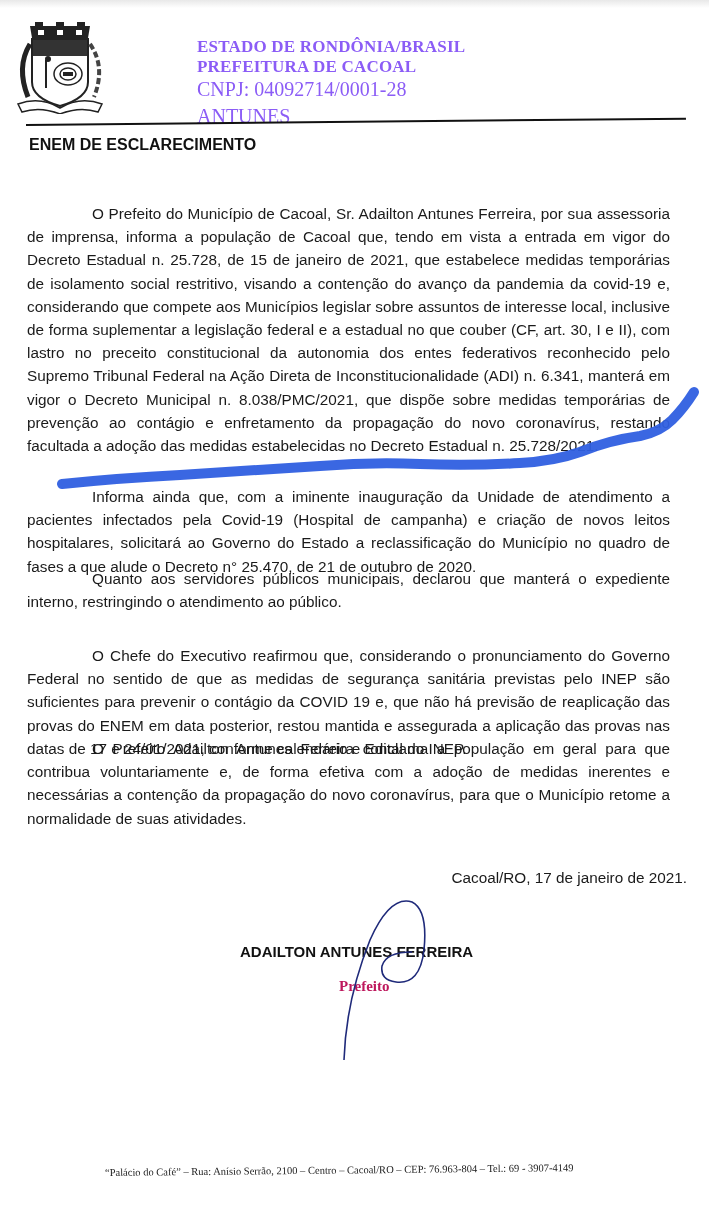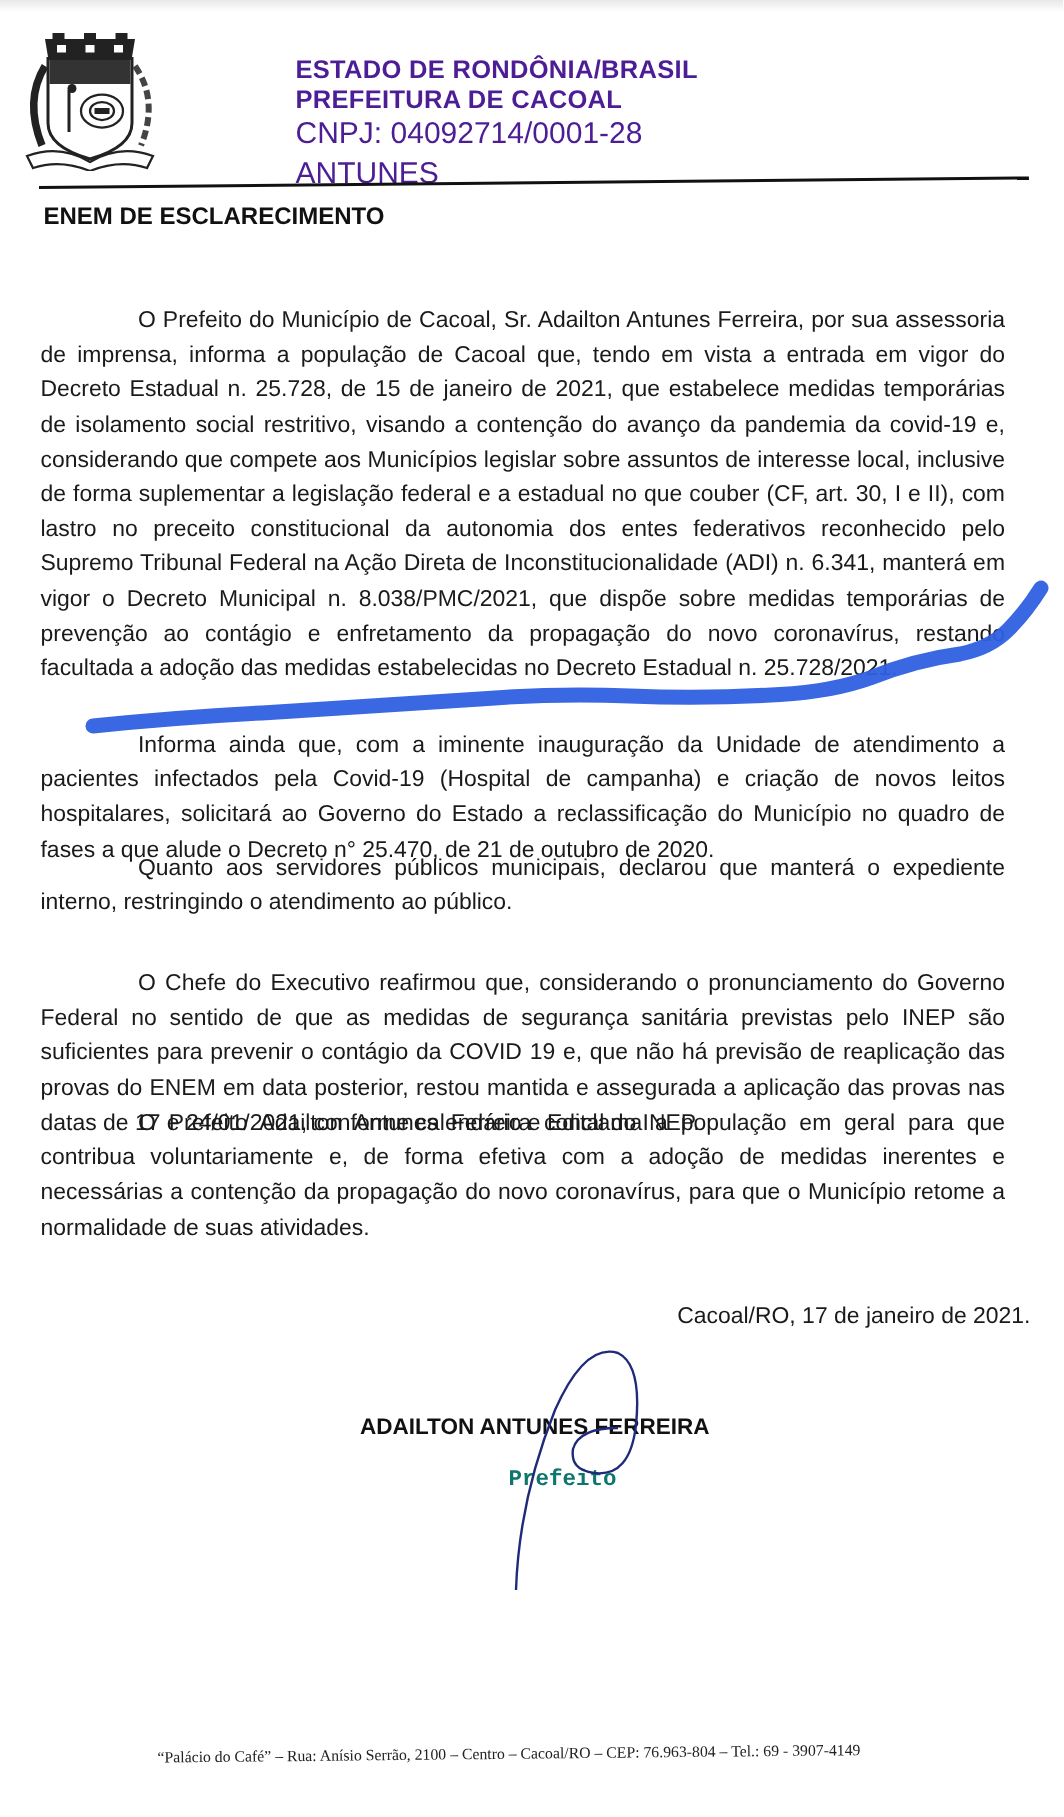--- a/index.html
+++ b/index.html
@@ -1,37 +1,37 @@
 <!DOCTYPE html>
 <html><head>
 <meta charset="utf-8">
 <style>
   html, body { margin:0; padding:0; }
   body { width:709px; height:1211px; background:#ffffff; position:relative; overflow:hidden; color:#1a1a1a; }
   .topshade { position:absolute; left:0; top:0; width:709px; height:8px; background:linear-gradient(#e8e8e8,#ffffff); }
   .crest { position:absolute; left:10px; top:22px; width:100px; height:92px; }
-  .hdr { position:absolute; left:197px; font-family:Liberation Sans, sans-serif; color:#4c1d95; white-space:nowrap;text-align:right; }
+  .hdr { position:absolute; left:197px; font-family:Liberation Serif, serif; color:#8b5cf6; white-space:nowrap;text-align:right; }
   .hdr.b { font-weight:bold; font-size:17px; letter-spacing:0.2px; }
   .hdr.r { font-size:20px; }
   .hdr1 { top:37px; }
   .hdr2 { top:57px; }
   .hdr3 { top:78px; }
   .hdr4 { top:105px; }
   .rule { position:absolute; left:26px; top:124px; width:660px; height:2px; background:#111; transform:rotate(-0.55deg); transform-origin:left center; }
   .title { position:absolute; left:29px; top:136px; font-family:"Liberation Sans", sans-serif; font-weight:bold; font-size:16px; color:#111; }
   .body { position:absolute; left:27px; width:643px; font-family:"Liberation Sans", sans-serif; font-size:15.3px; line-height:23.2px; color:#1a1a1a; text-align:justify; }
   .body p { margin:0; text-indent:65px; text-align:justify; }
   .p1 { top:202px; }
   .p2 { top:485px; }
   .p3 { top:567px; }
   .p4 { top:644px; }
   .p5 { top:737px; }
   .place { position:absolute; right:22px; top:869px; font-family:"Liberation Sans", sans-serif; font-size:15.3px; color:#1a1a1a; }
   .signame { position:absolute; left:240px; top:943px; font-family:"Liberation Sans", sans-serif; font-weight:bold; font-size:15px; color:#111; }
-  .sigrole { position:absolute; left:339px; top:978px; font-family:Liberation Mono, monospace; font-weight:bold; font-size:15px; color:#0f766e; }
+  .sigrole { position:absolute; left:339px; top:978px; font-family:Liberation Serif, serif; font-weight:bold; font-size:15px; color:#be185d; }
   .sig { position:absolute; left:300px; top:880px; width:160px; height:200px; pointer-events:none; }
   .hl { position:absolute; left:0; top:0; width:709px; height:1211px; pointer-events:none; }
   .foot1 { position:absolute; left:105px; top:1167px; font-family:"Liberation Serif", serif; font-size:10.5px; color:#222; transform:rotate(-0.6deg); transform-origin:left; white-space:nowrap; }
   .foot2 { position:absolute; left:288px; top:1183px; font-family:"Liberation Serif", serif; font-size:10.5px; color:#222; white-space:nowrap;margin-top:38px; }
 </style>
 </head>
 <body>
 
 <div class="topshade"></div>
 

